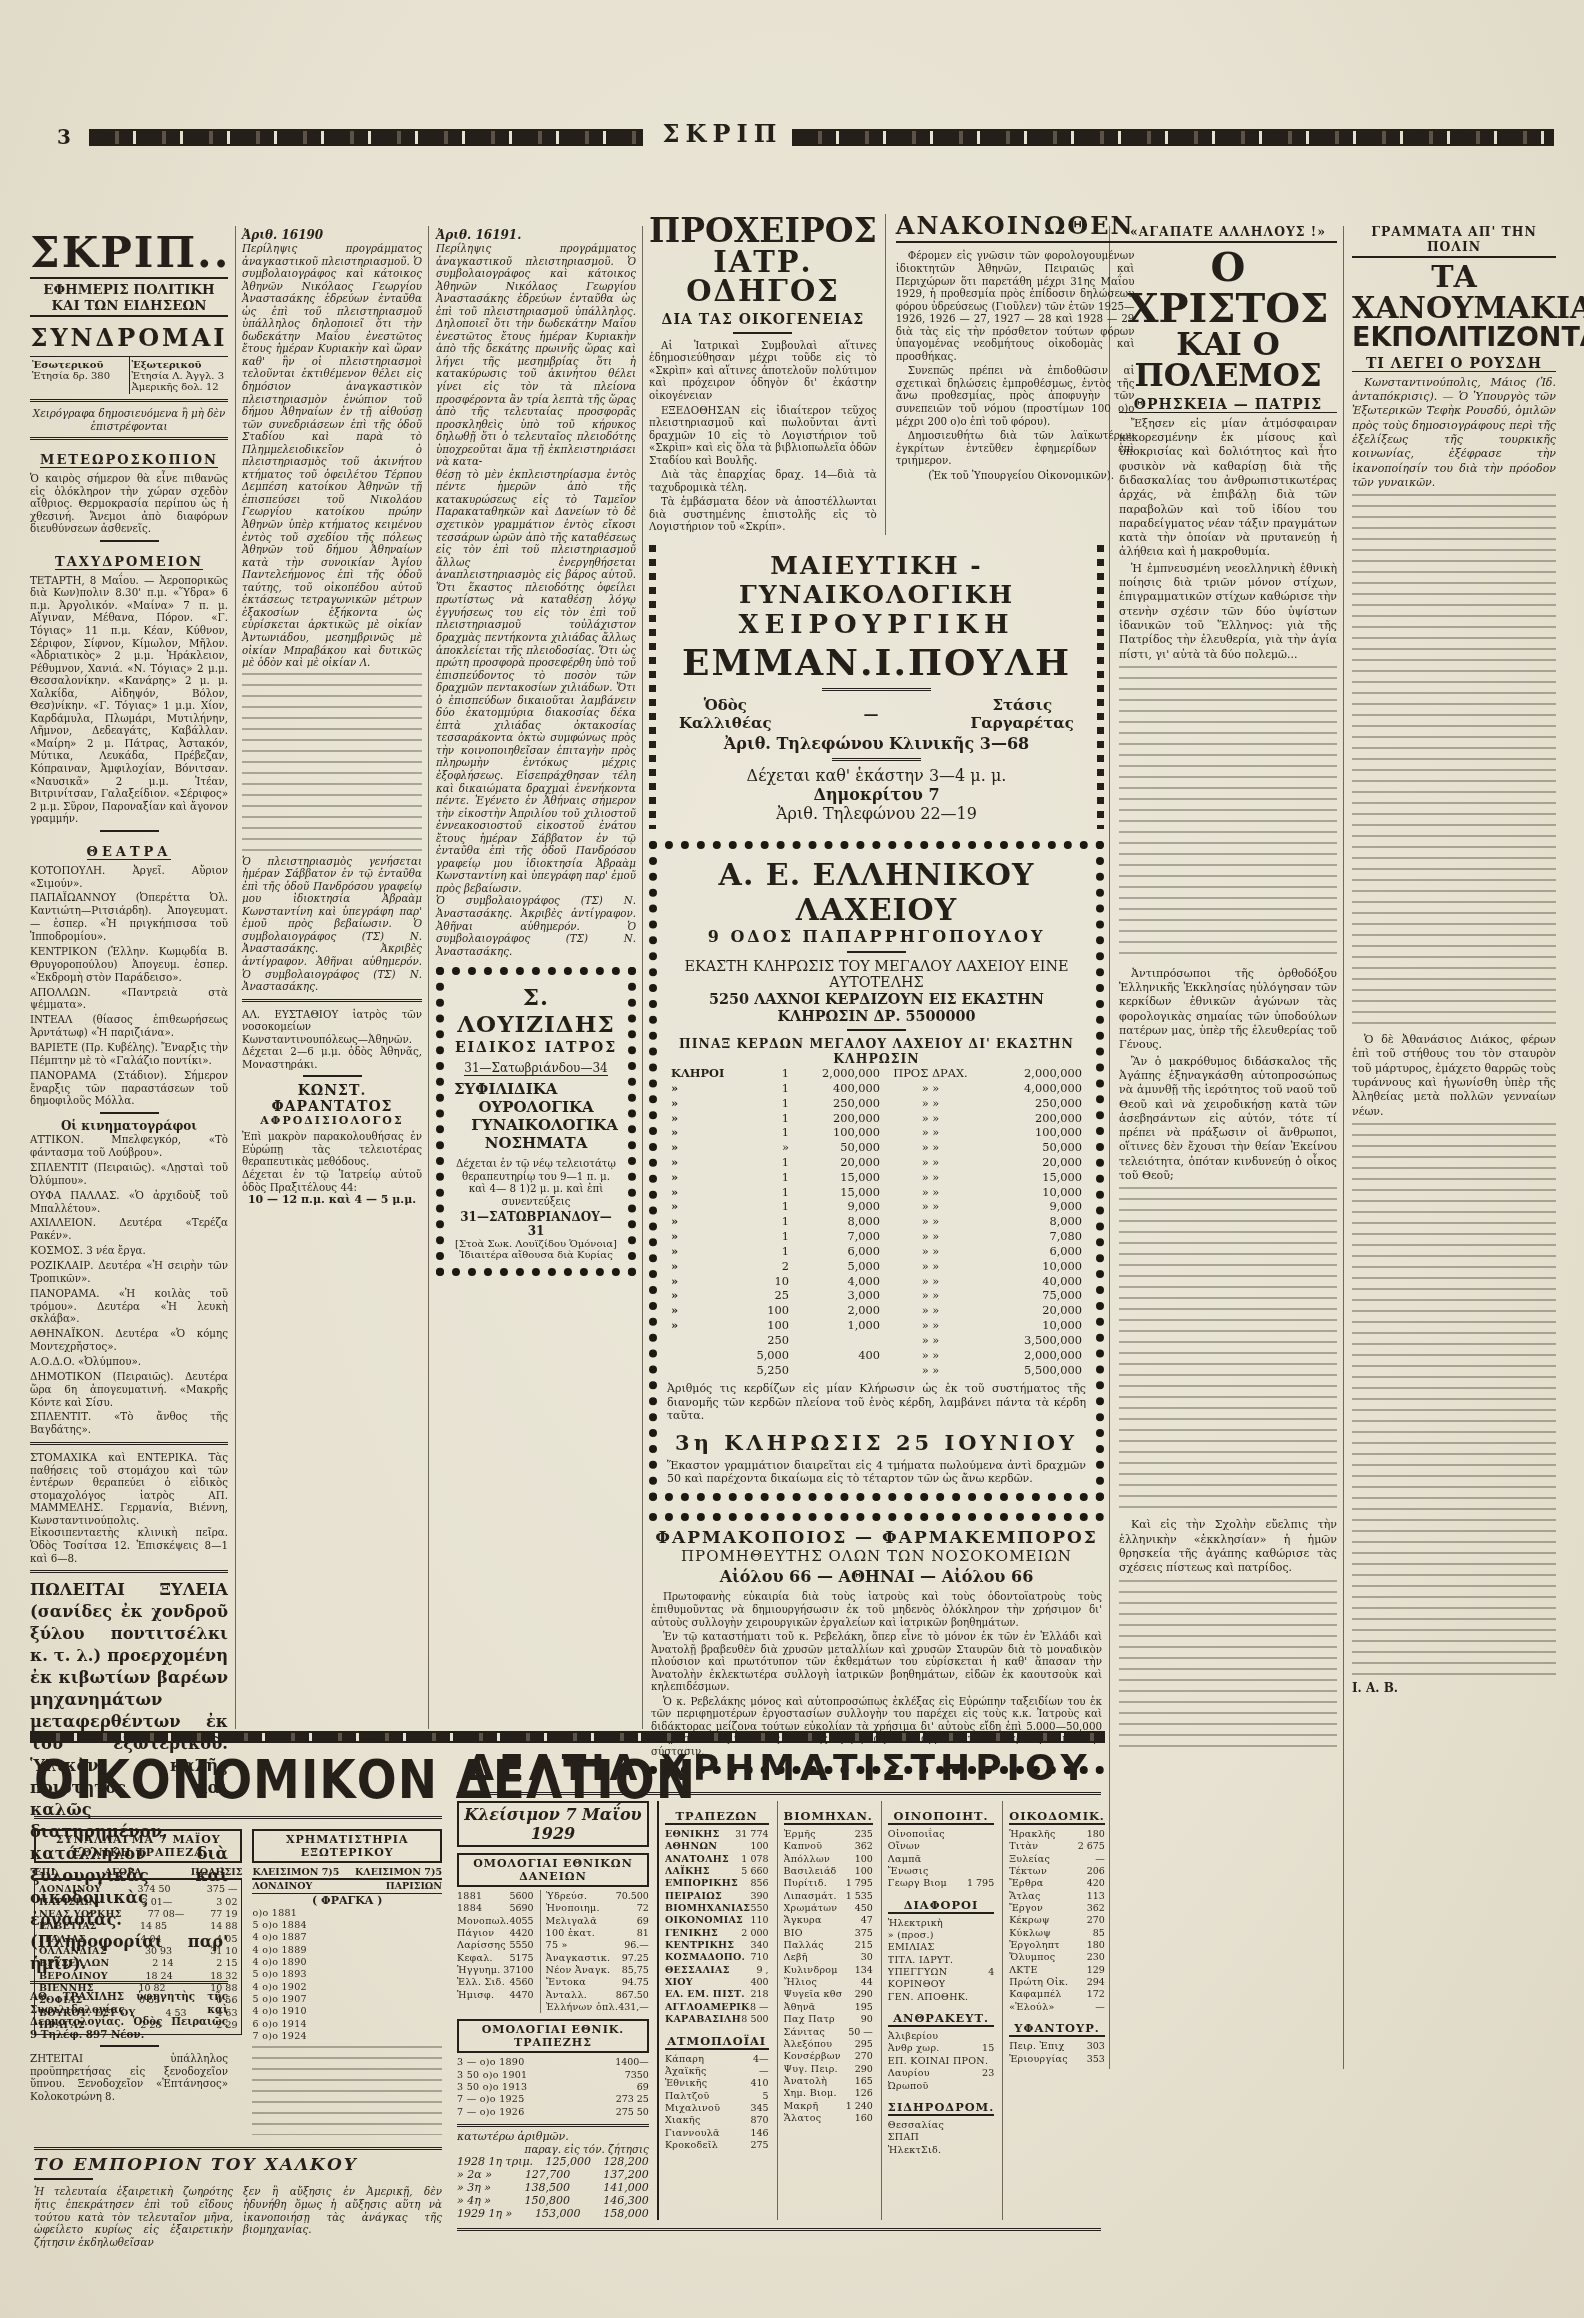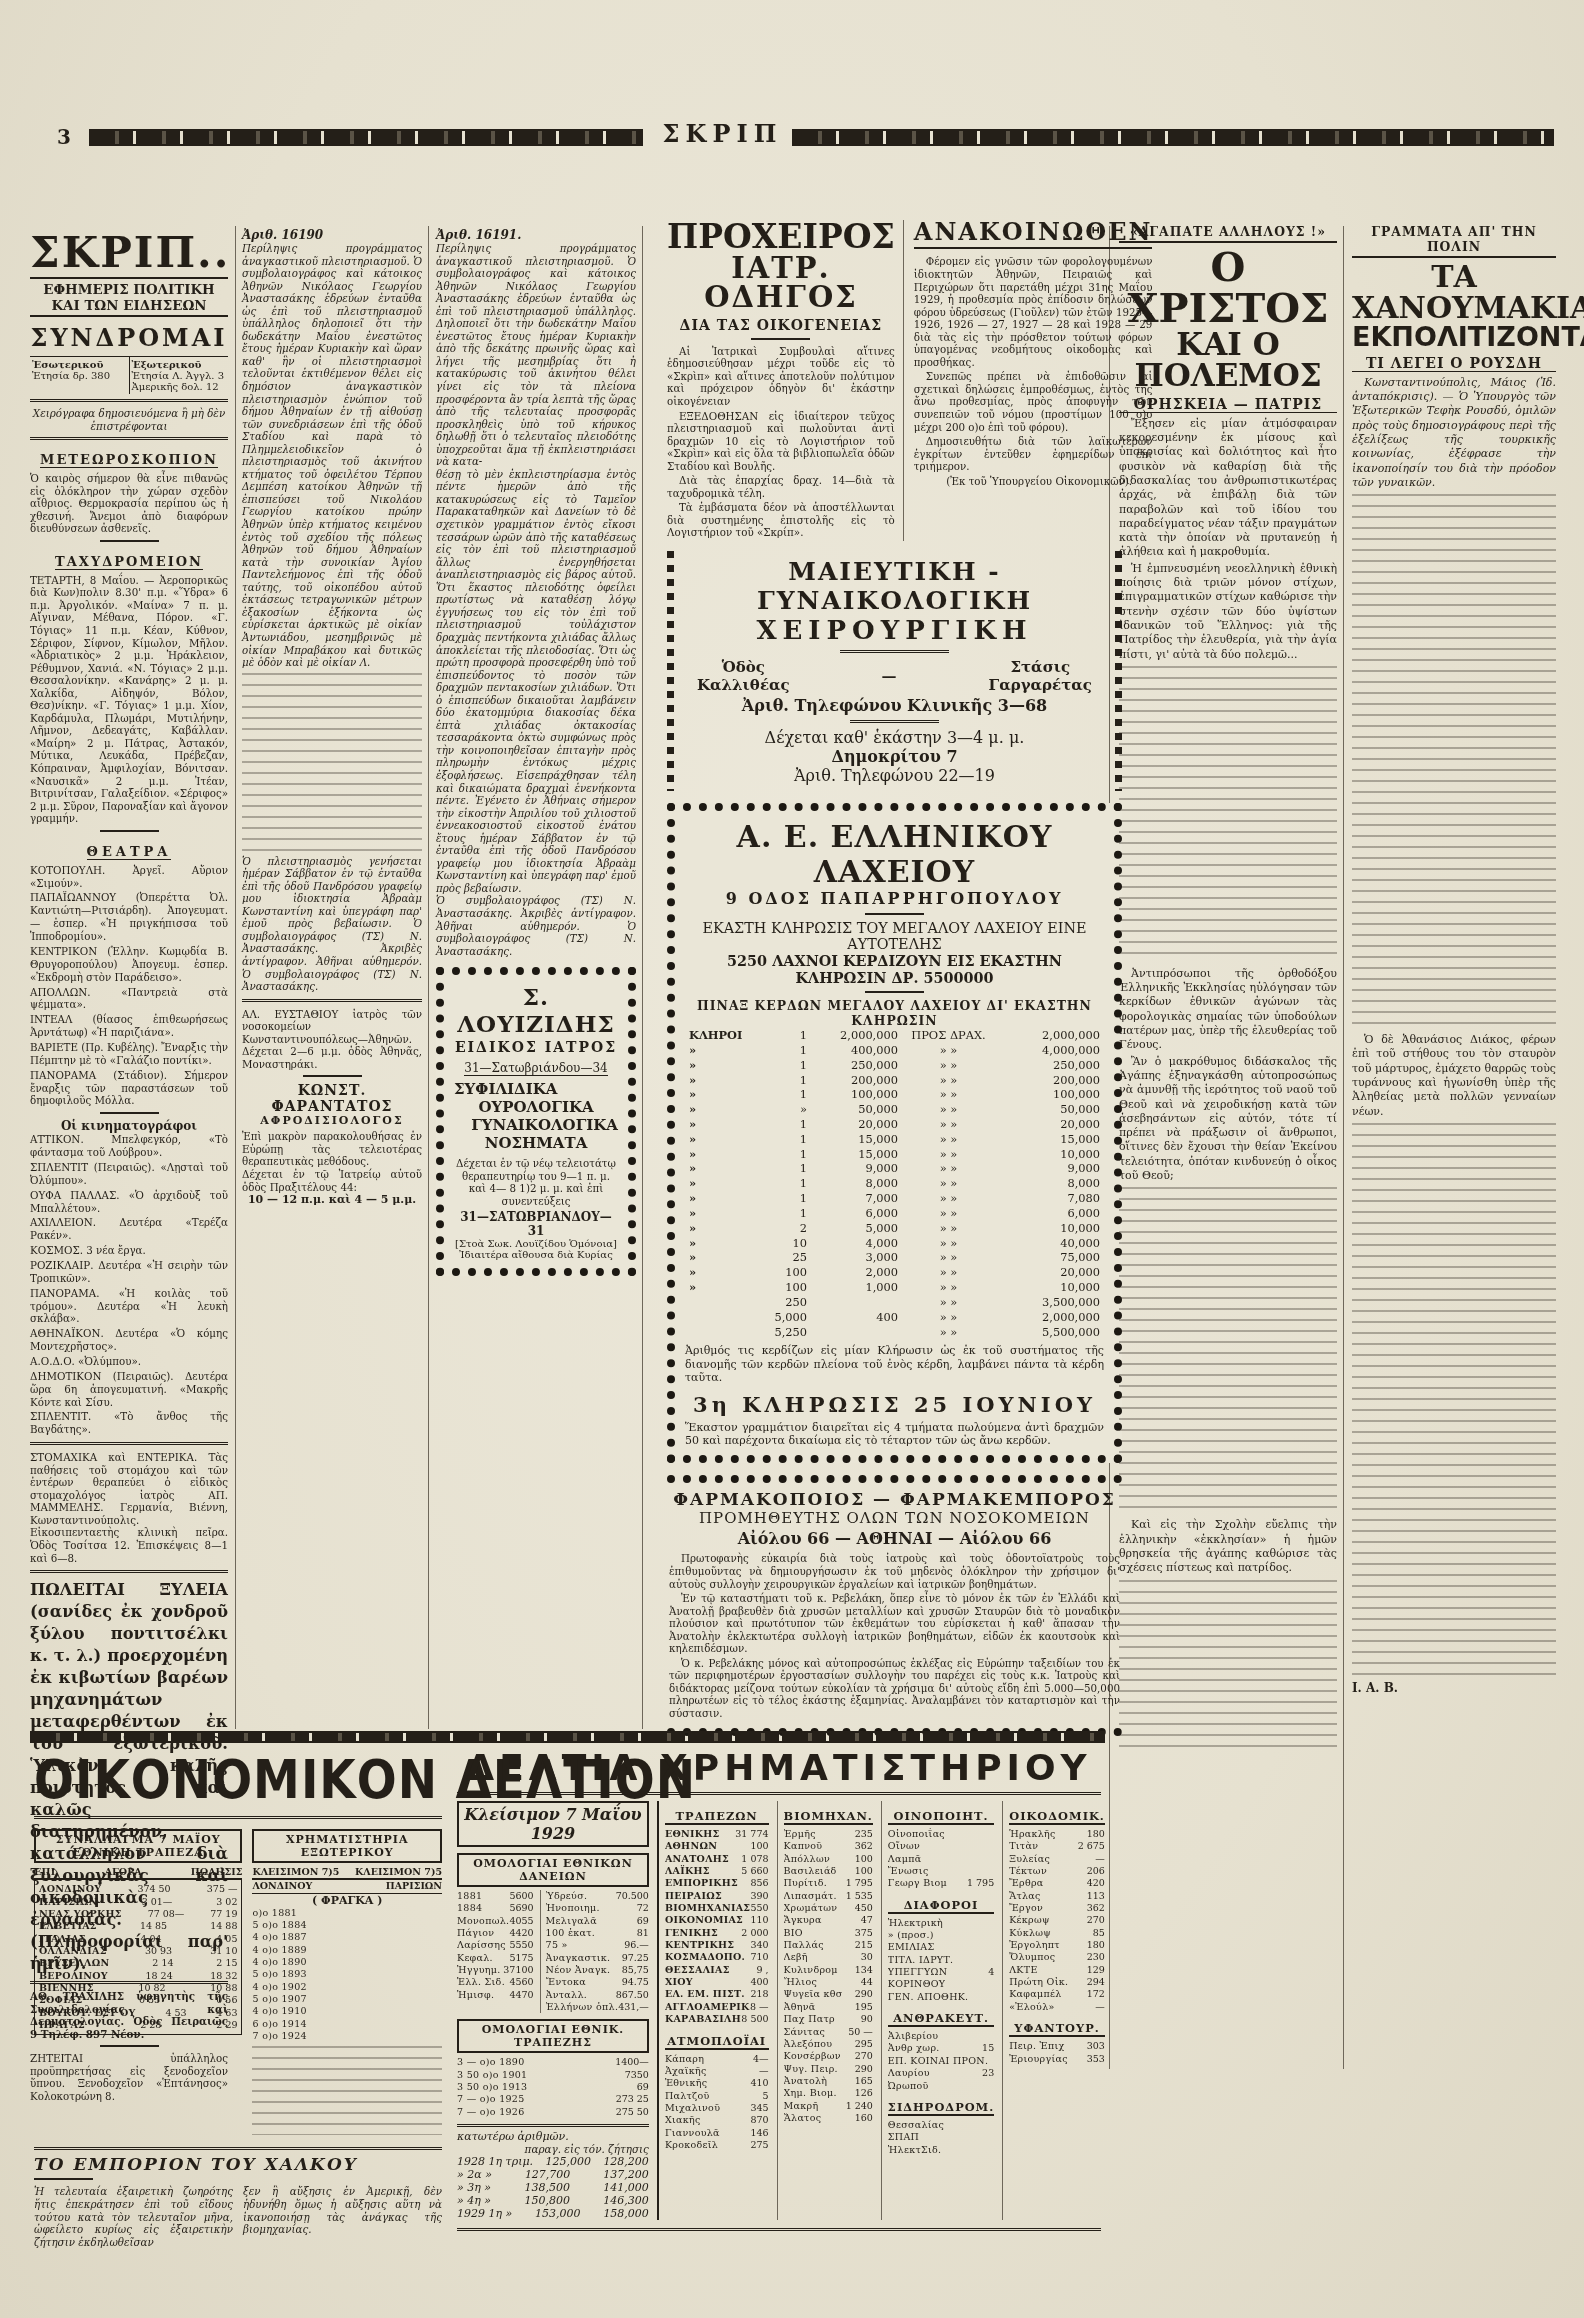--- a/index.html
+++ b/index.html
@@ -147,21 +147,21 @@
       <div style="font-weight:bold;font-size:15px;">ΟΥΡΟΛΟΓΙΚΑ</div>
       <div style="font-weight:bold;font-size:15px;text-align:right;">ΓΥΝΑΙΚΟΛΟΓΙΚΑ</div>
       <div style="font-weight:bold;font-size:15px;">ΝΟΣΗΜΑΤΑ</div>
       <div class="jtext" style="margin-top:5px;text-align:center;">Δέχεται ἐν τῷ νέῳ τελειοτάτῳ θεραπευτηρίῳ του 9—1 π. μ. καὶ 4— 8 1)2 μ. μ. καὶ ἐπὶ συνεντεύξεις</div>
       <div style="font-size:12px;font-weight:bold;margin-top:3px;">31—ΣΑΤΩΒΡΙΑΝΔΟΥ—31</div>
       <div style="font-size:10px;">[Στοὰ Σωκ. Λουϊζίδου Ὁμόνοια]</div>
       <div style="font-size:10px;">Ἰδιαιτέρα αἴθουσα διὰ Κυρίας</div>
     </div>
   </div>
 
-  <div class="abs" style="left:649px;top:220px;width:455px;margin-left:18px;">
+  <div class="abs" style="left:649px;top:214px;width:455px;">
     <div style="display:flex;gap:10px;">
       <div style="flex:1;border-right:1px solid #6e675a;padding-right:8px;">
         <div class="headline" style="font-size:33px;">ΠΡΟΧΕΙΡΟΣ</div>
         <div class="headline" style="font-size:29px;letter-spacing:2px;">ΙΑΤΡ. ΟΔΗΓΟΣ</div>
         <div class="subhead">ΔΙΑ ΤΑΣ ΟΙΚΟΓΕΝΕΙΑΣ</div>
         <div class="smallrule"></div>
         <div class="jtext">
           <p>Αἱ Ἰατρικαὶ Συμβουλαὶ αἵτινες ἐδημοσιεύθησαν μέχρι τοῦδε εἰς τὸ «Σκρὶπ» καὶ αἵτινες ἀποτελοῦν πολύτιμον καὶ πρόχειρον ὁδηγὸν δι' ἑκάστην οἰκογένειαν</p>
           <p>ΕΞΕΔΟΘΗΣΑΝ εἰς ἰδιαίτερον τεῦχος πλειστηριασμοῦ καὶ πωλοῦνται ἀντὶ δραχμῶν 10 εἰς τὸ Λογιστήριον τοῦ «Σκρὶπ» καὶ εἰς ὅλα τὰ βιβλιοπωλεῖα ὁδῶν Σταδίου καὶ Βουλῆς.</p>
           <p>Διὰ τὰς ἐπαρχίας δραχ. 14—διὰ τὰ ταχυδρομικὰ τέλη.</p>
@@ -175,20 +175,21 @@
           <p>Συνεπῶς πρέπει νὰ ἐπιδοθῶσιν αἱ σχετικαὶ δηλώσεις ἐμπροθέσμως, ἐντὸς τῆς ἄνω προθεσμίας, πρὸς ἀποφυγὴν τῶν συνεπειῶν τοῦ νόμου (προστίμων 100 ο)ο μέχρι 200 ο)ο ἐπὶ τοῦ φόρου).</p>
           <p>Δημοσιευθήτω διὰ τῶν λαϊκωτέρων ἐγκρίτων ἐντεῦθεν ἐφημερίδων ἐπὶ τριήμερον.</p>
           <p style="text-align:center;">(Ἐκ τοῦ Ὑπουργείου Οἰκονομικῶν).</p>
         </div>
       </div>
     </div>
 
     <div class="zigzag" style="margin-top:10px;text-align:center;">
       <div style="font-weight:bold;font-size:25px;letter-spacing:2px;">ΜΑΙΕΥΤΙΚΗ - ΓΥΝΑΙΚΟΛΟΓΙΚΗ</div>
       <div style="font-weight:bold;font-size:26px;letter-spacing:6px;">ΧΕΙΡΟΥΡΓΙΚΗ</div>
+      <div style="font-weight:bold;font-size:36px;letter-spacing:2px;margin:2px 0;">ΕΜΜΑΝ.Ι.ΠΟΥΛΗ</div>
       <div class="dblrule" style="width:109px;"></div>
       <div style="display:flex;justify-content:space-between;font-size:15px;font-weight:bold;padding:0 14px;">
         <div>
             <div>Ὁδὸς</div>
             <div>Καλλιθέας</div>
           </div>
         <div style="align-self:center;">—</div>
         <div>
             <div>Στάσις</div>
             <div>Γαργαρέτας</div>

